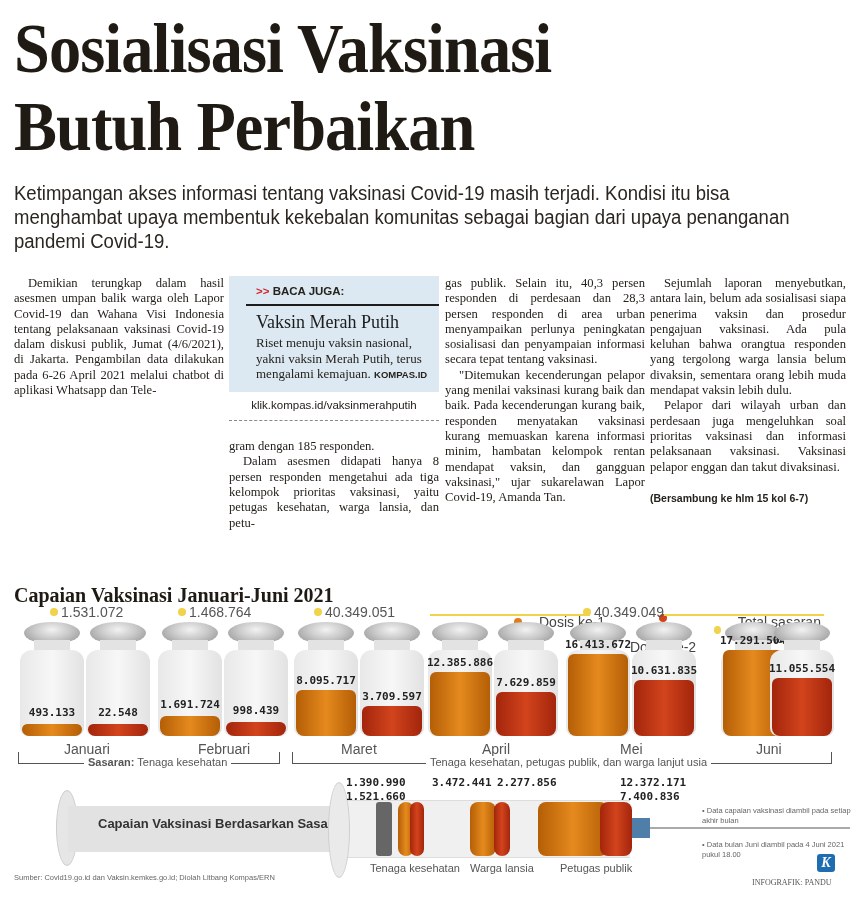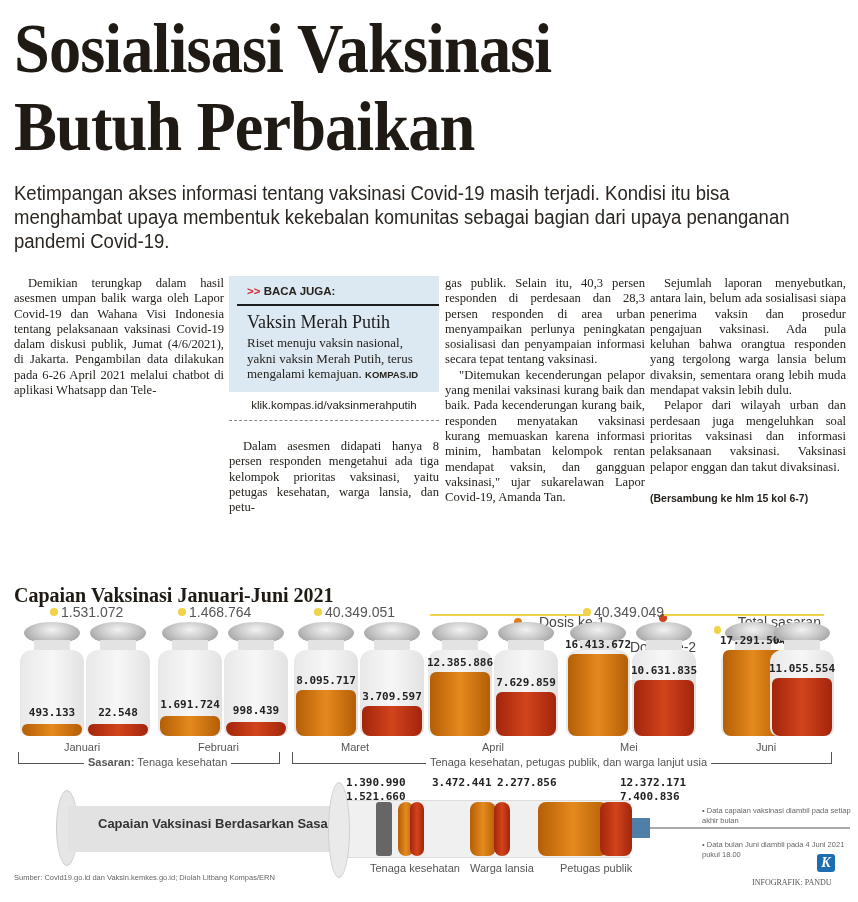--- a/index.html
+++ b/index.html
@@ -24,21 +24,21 @@
   }
   .col p { text-indent: 0; }
   .col p.ind { text-indent: 14px; }
   .dateline { font-family: "Liberation Sans", sans-serif; font-weight: bold; font-size: 11.5px; }
   .c1 { left: 14px; width: 210px; }
   .c2 { left: 229px; width: 210px; }
   .c3 { left: 445px; width: 200px; }
   .c4 { left: 650px; width: 196px; }
 
   .baca {
-    position: relative; width: 210px; background: #dce9f2; padding: 8px 10px 9px 18px;
+    position: relative; width: 210px; background: #dce9f2; padding: 8px 10px 9px 27px;
   }
   .baca-head { font-family: "Liberation Sans", sans-serif; font-weight: bold; font-size: 11.5px;
     padding-bottom: 5px; border-bottom: 2px solid #1c1c1c; margin: 0 -10px 6px -10px; padding-left: 10px; }
   .baca-head .arrows { color: #d2232a; }
   .baca-title { font-size: 18px; line-height: 20px; margin-bottom: 3px; color: #1c1c1c; }
   .baca-body { font-size: 13px; line-height: 15.5px; text-align: left; }
   .baca-tag { font-family: "Liberation Sans", sans-serif; font-weight: bold; font-size: 9.5px; }
   .baca-link { font-family: "Liberation Sans", sans-serif; font-size: 11.5px; text-align: center;
     padding: 6px 0 7px 0; border-bottom: 1px dashed #888; margin-bottom: 18px; }
 
@@ -59,21 +59,21 @@
     background: radial-gradient(ellipse at 50% 35%, #f2f2f2 0%, #c9c9c9 45%, #8e8e8e 100%); }
   .vial .neck { position: absolute; left: 14px; top: 18px; width: 36px; height: 14px; background: #e3e3e3; }
   .vial .body { position: absolute; left: 0; top: 28px; width: 64px; height: 86px; border-radius: 12px 12px 8px 8px;
     background: linear-gradient(90deg, #e8e8e8 0%, #f7f7f7 50%, #e2e2e2 100%); }
   .vial .liquid { position: absolute; left: 2px; bottom: 4px; width: 60px; border-radius: 6px 6px 8px 8px; }
   .liq1 { background: linear-gradient(90deg, #b45e06 0%, #e58a1e 50%, #b45e06 100%); }
   .liq2 { background: linear-gradient(90deg, #a3250c 0%, #d2441c 50%, #a3250c 100%); }
   .vial .val { position: absolute; left: -6px; width: 76px; text-align: center; font-family: "DejaVu Sans Mono", monospace;
     font-weight: bold; font-size: 11px; color: #222; }
 
-  .month { position: absolute; top: 741px; font-family: "Liberation Sans", sans-serif; font-size: 11px; color: #555; }
+  .month { position: absolute; top: 741px; font-family: "Liberation Sans", sans-serif; font-size: 14px; color: #555; }
   .bracket { position: absolute; border: 1px solid #555; border-top: none; height: 12px; }
   .bracket-label { position: absolute; font-family: "Liberation Sans", sans-serif; font-size: 11px; color: #555;
     background: #fff; padding: 0 4px; }
 
   
   .syr-plunger-end { position: absolute; left: 56px; top: 790px; width: 22px; height: 76px; border-radius: 50%;
     background: #e6e6e6; border: 1px solid #ccc; }
   .syr-rod { position: absolute; left: 68px; top: 806px; width: 300px; height: 46px; background: #e2e2e2; }
   .syr-rod-label { position: absolute; left: 98px; top: 816px; font-family: "Liberation Sans", sans-serif;
     font-weight: bold; font-size: 13px; color: #333; }
@@ -113,20 +113,21 @@
       <span class="arrows">&gt;&gt;</span>
       <span>BACA JUGA:</span>
     </div>
     <div class="baca-title">Vaksin Merah Putih</div>
     <div class="baca-body">
       <span>Riset menuju vaksin nasional, yakni vaksin Merah Putih, terus mengalami kemajuan.</span>
       <span class="baca-tag">KOMPAS.ID</span>
     </div>
   </div>
   <div class="baca-link">klik.kompas.id/vaksinmerahputih</div>
+  <p>gram dengan 185 responden.</p>
   <p class="ind">Dalam asesmen didapati hanya 8 persen responden mengetahui ada tiga kelompok prioritas vaksinasi, yaitu petugas kesehatan, warga lansia, dan petu-</p>
 </div>
 
 <div class="col c3">
   <p>gas publik. Selain itu, 40,3 persen responden di perdesaan dan 28,3 persen responden di area urban menyampaikan perlunya peningkatan sosialisasi dan penyampaian informasi secara tepat tentang vaksinasi.</p>
   <p class="ind">"Ditemukan kecenderungan pelapor yang menilai vaksinasi kurang baik dan baik. Pada kecenderungan kurang baik, responden menyatakan vaksinasi kurang memuaskan karena informasi minim, hambatan kelompok rentan mendapat vaksin, dan gangguan vaksinasi," ujar sukarelawan Lapor Covid-19, Amanda Tan.</p>
 </div>
 
 <div class="col c4">
   <p class="ind">Sejumlah laporan menyebutkan, antara lain, belum ada sosialisasi siapa penerima vaksin dan prosedur pengajuan vaksinasi. Ada pula keluhan bahwa orangtua responden yang tergolong warga lansia belum divaksin, sementara orang lebih muda mendapat vaksin lebih dulu.</p>

